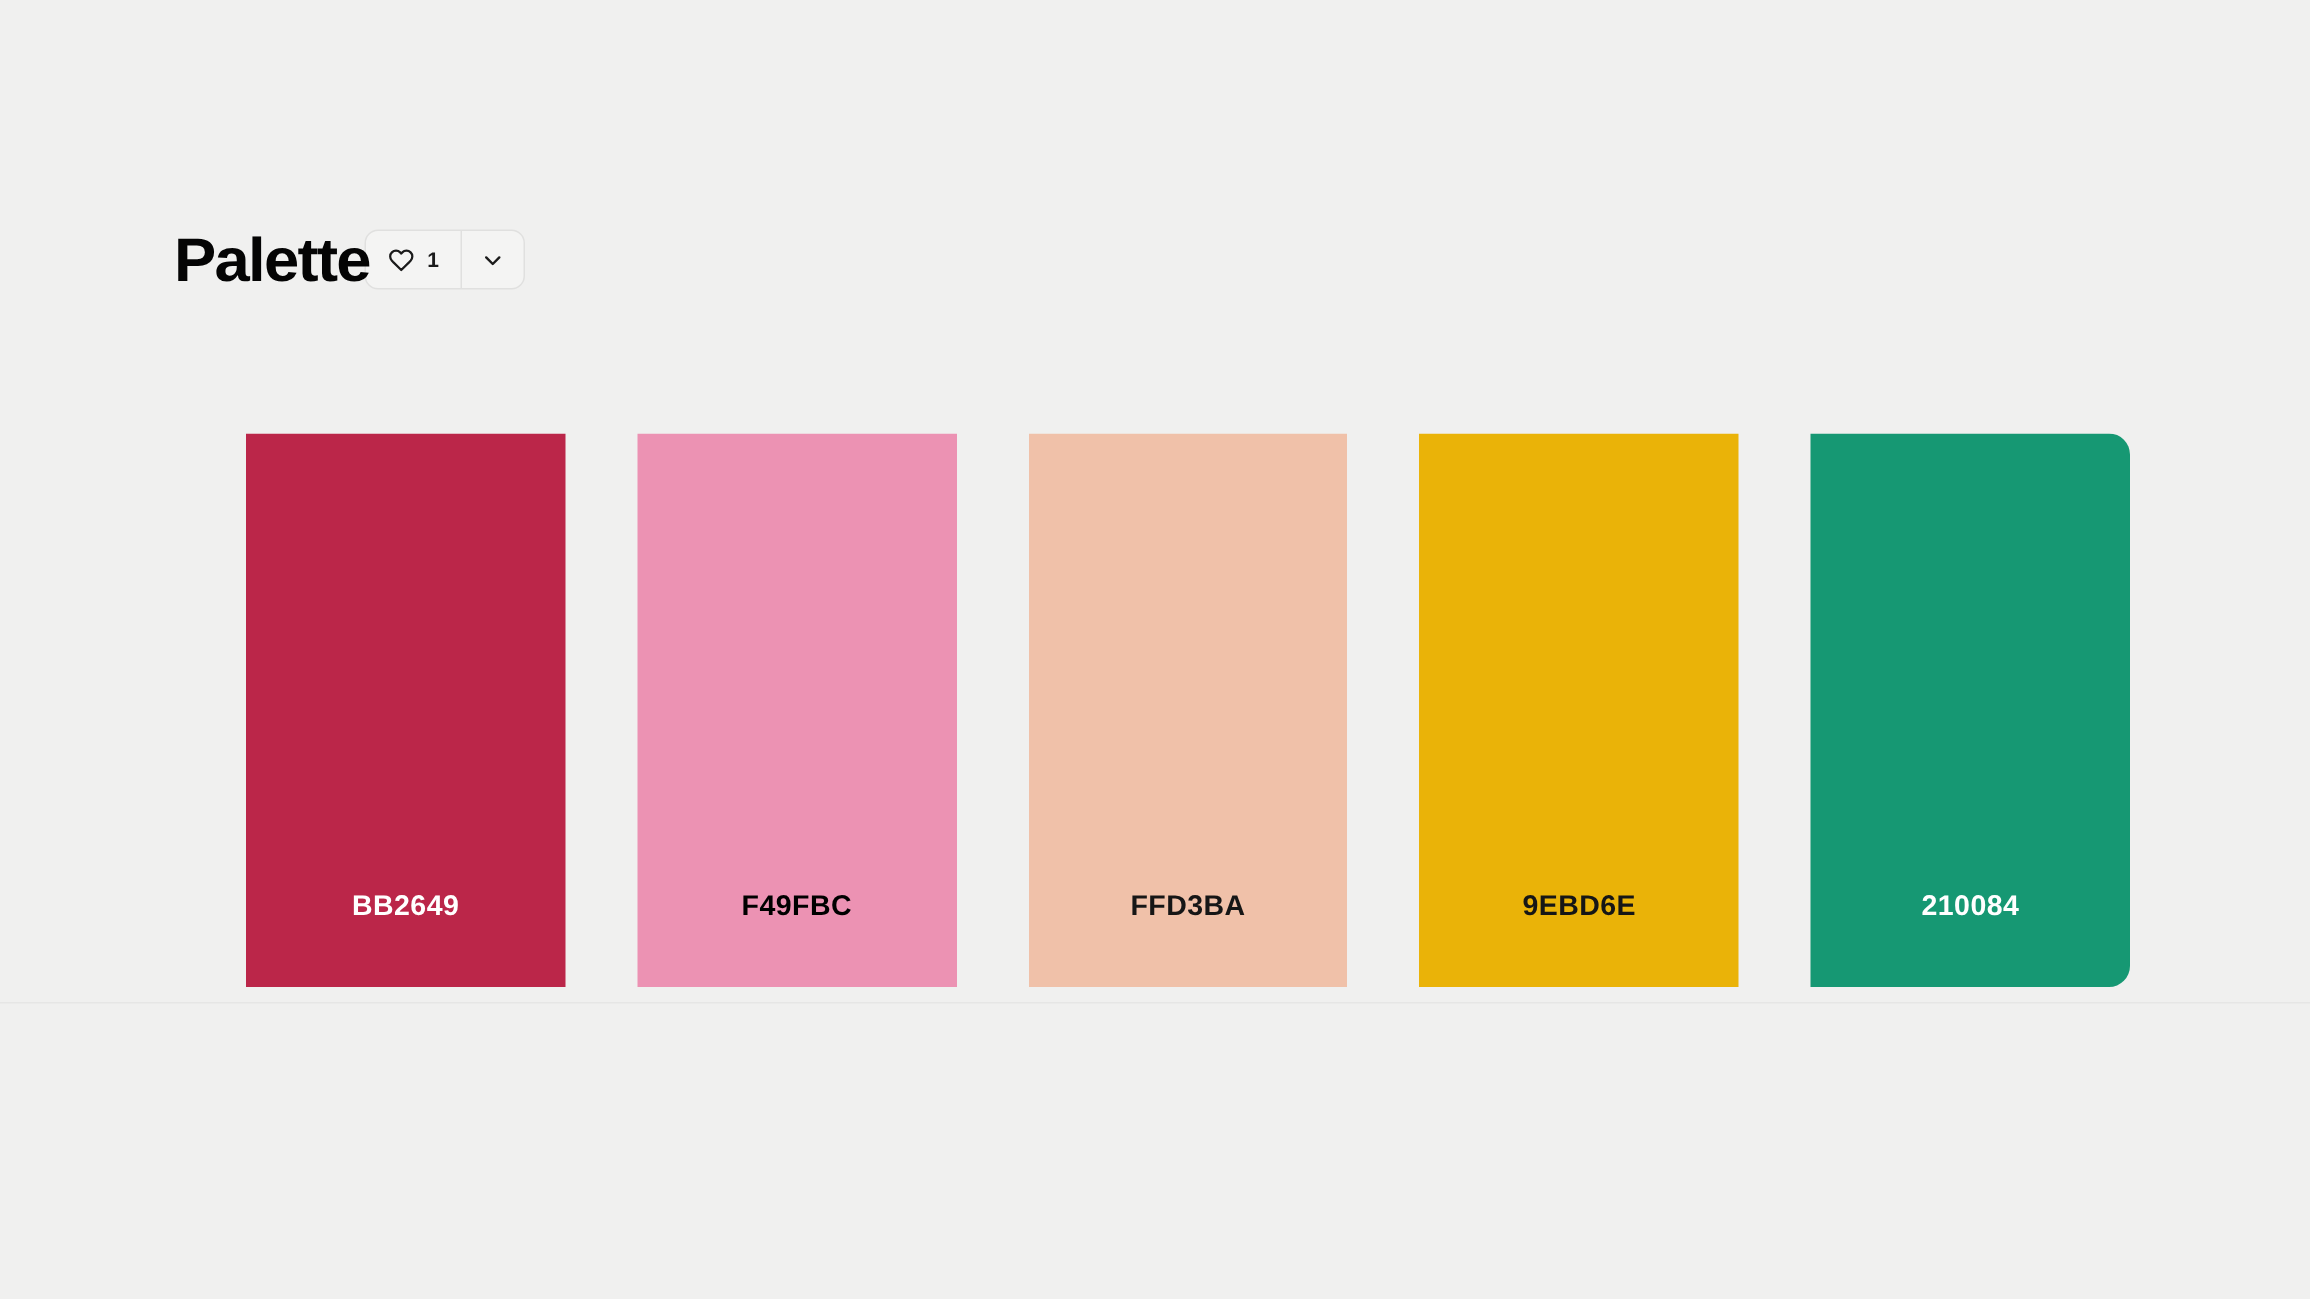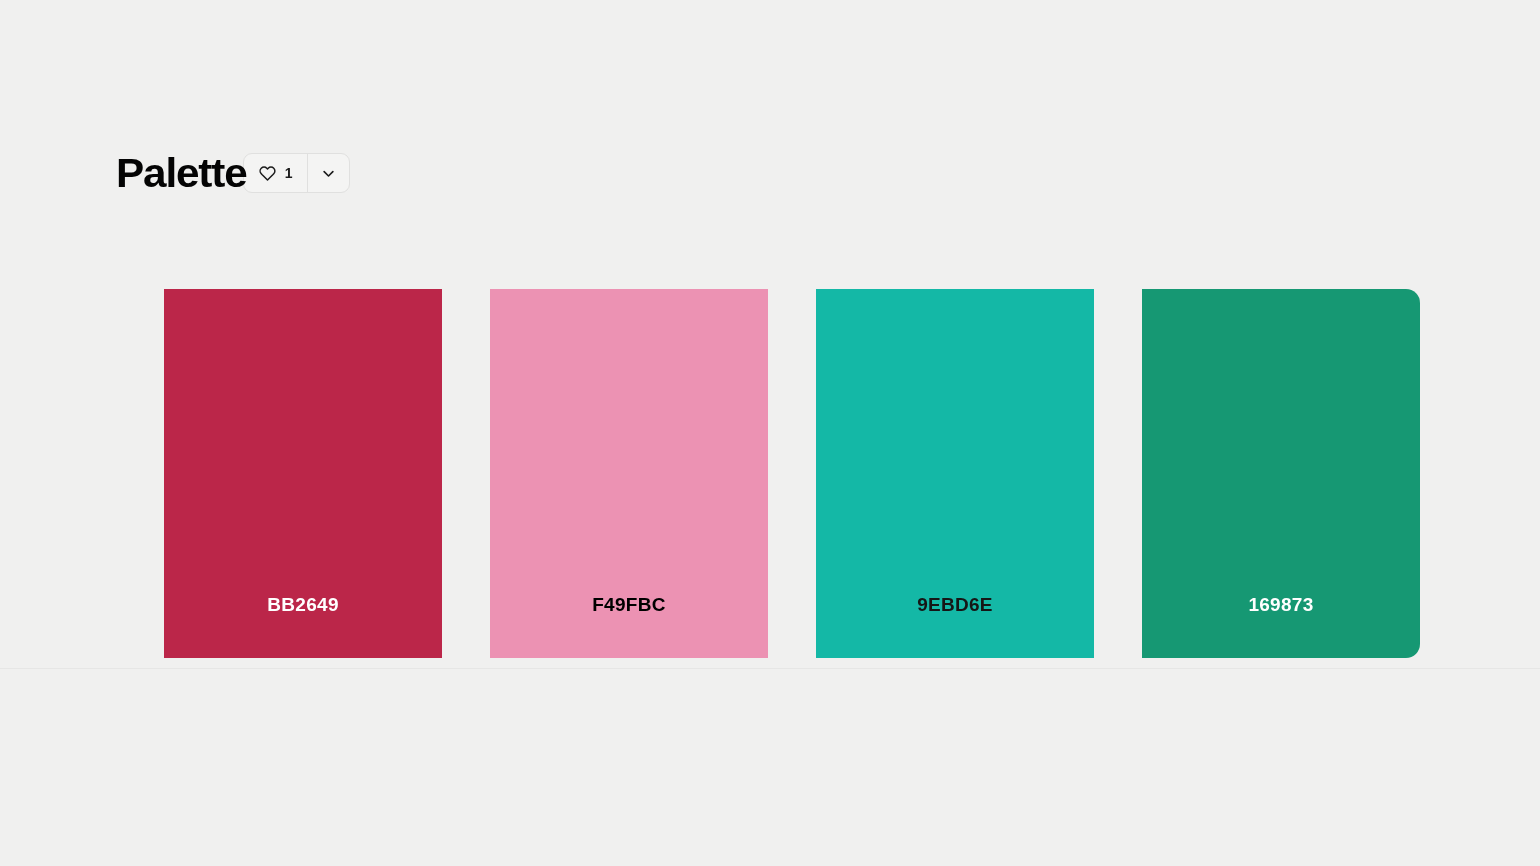--- a/index.html
+++ b/index.html
@@ -187,27 +187,30 @@
     <div class="palette-strip">
 
       <div class="swatch" style="background: rgb(187, 38, 73);">
         <span class="swatch-label" style="color: rgb(255, 255, 255);">BB2649</span>
       </div>
 
       <div class="swatch" style="background: rgb(236, 146, 179);">
         <span class="swatch-label" style="color: #000000;">F49FBC</span>
       </div>
 
-
-      <div class="swatch" style="background: #14b8a6;">
+      <div class="swatch" style="background: rgb(240, 193, 169);">
+        <span class="swatch-label" style="color: rgb(22, 22, 22);">FFD3BA</span>
+      </div>
+
+      <div class="swatch" style="background: #eab308;">
         <span class="swatch-label" style="color: rgb(22, 22, 22);">9EBD6E</span>
       </div>
 
       <div class="swatch" style="background: rgb(22, 152, 115);">
-        <span class="swatch-label" style="color: rgb(255, 255, 255);">169873</span>
+        <span class="swatch-label" style="color: rgb(255, 255, 255);">210084</span>
       </div>
 
     </div>
   </div>
 
   <div class="under-rule"></div>
 
 </div>
 
 </body></html>

